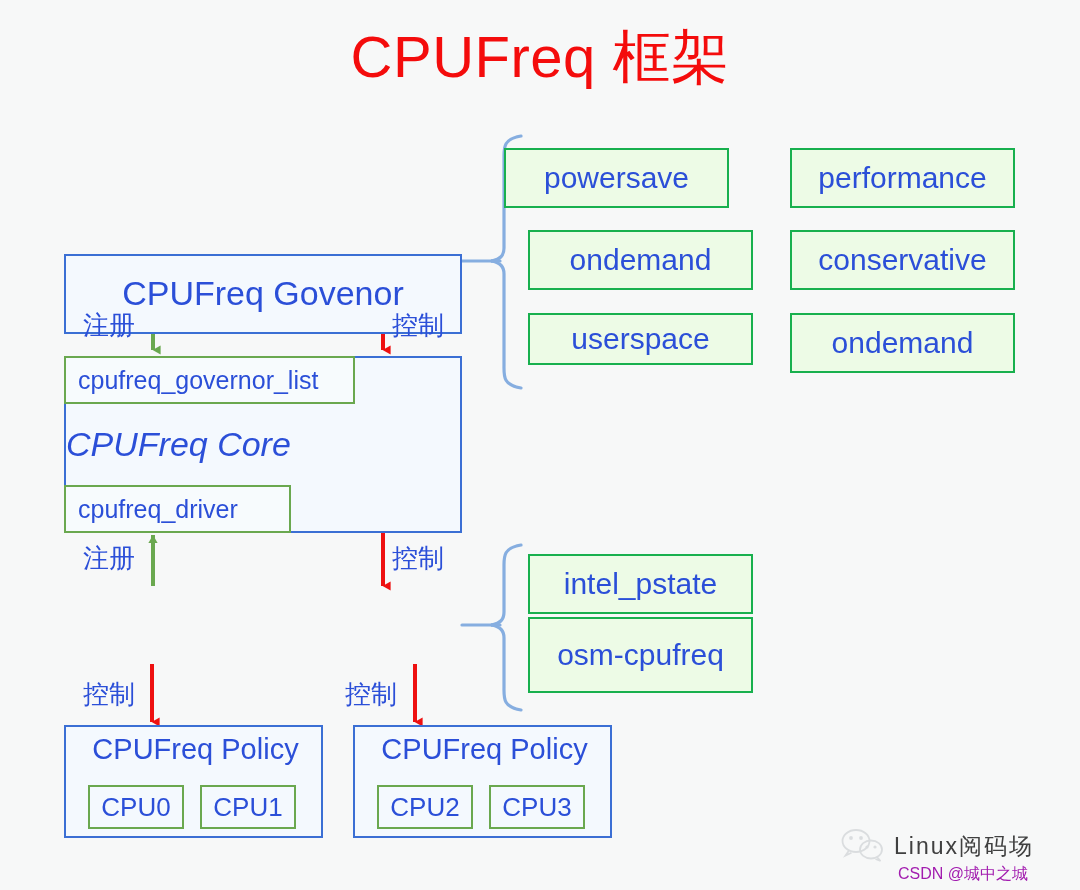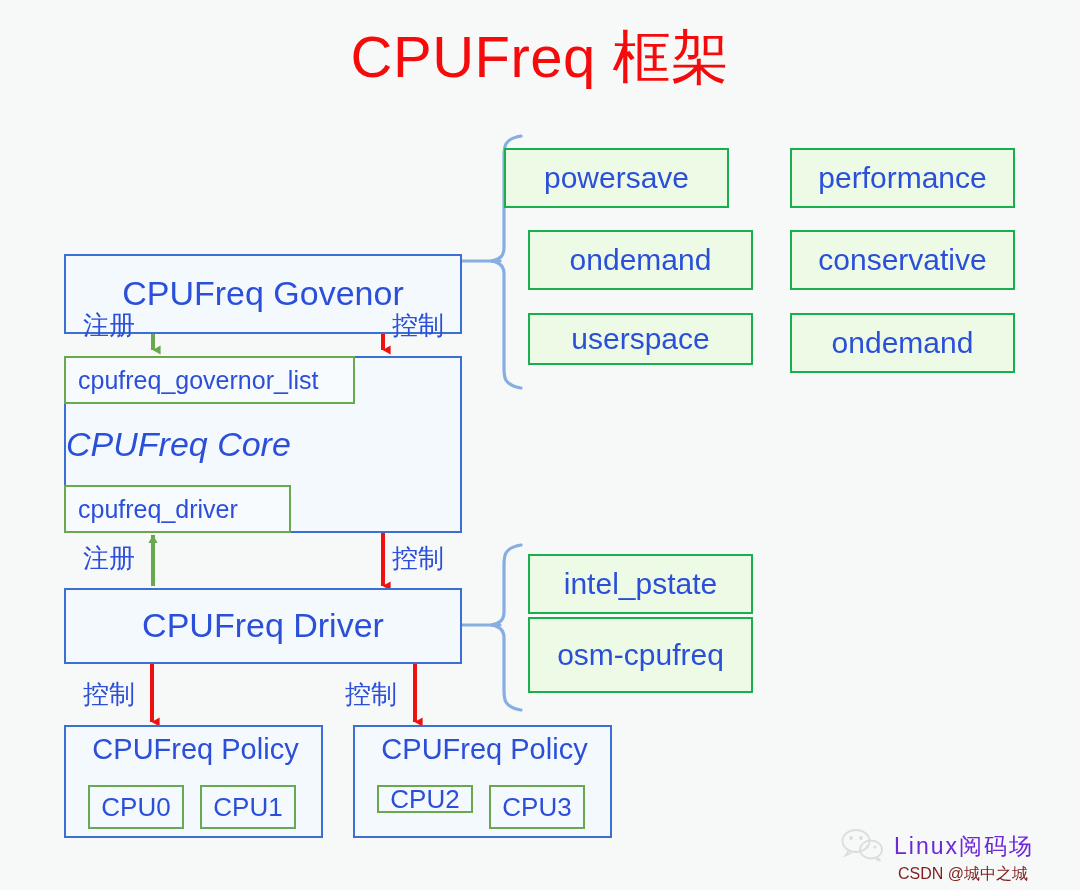--- a/index.html
+++ b/index.html
@@ -91,27 +91,27 @@
   .arrow-label {
     color: #2b4fd8;
     font-size: 26px;
     white-space: nowrap;
     line-height: 1;
   }
 
   
   #wm-logo { opacity: 0.30; }
   #wm-text {
-    color: #6d28d9;
+    color: #404040;
     font-size: 23px;
     letter-spacing: 2px;
     white-space: nowrap;
   }
   #wm-sub {
-    color: #7f1d1d;
+    color: #a21caf;
     font-size: 16px;
     white-space: nowrap;
     text-align: center;
   }
 
   svg.deco { position: absolute; left: 0; top: 0; pointer-events: none; }
 </style>
 </head>
 <body>
 
@@ -182,44 +182,41 @@
       <span class="blue-label">CPUFreq Core</span>
     </div>
     <div class="abs green-box" style="left:-2px; bottom:-2px; width:227px; height:48px;">
       <span class="green-box-label">cpufreq_driver</span>
     </div>
   </div>
 
   <div class="abs arrow-label" style="left:83px; top:545px;">注册</div>
   <div class="abs arrow-label" style="left:392px; top:545px;">控制</div>
 
-  <div class="abs blue-box" style="left:64px; top:588px; width:398px; height:76px; display:flex; align-items:center; justify-content:center;">
-    <span class="blue-label">CPUFreq Driver</span>
-  </div>
 
   <div class="abs arrow-label" style="left:83px; top:681px;">控制</div>
   <div class="abs arrow-label" style="left:345px; top:681px;">控制</div>
 
   <div class="abs blue-box" style="left:64px; top:725px; width:259px; height:113px;">
     <div class="abs" style="left:0; top:6px; width:259px; text-align:center;">
       <span style="color:#2b4fd8; font-size:29px; white-space:nowrap;">CPUFreq Policy</span>
     </div>
     <div class="abs cpu-box" style="left:22px; top:58px; width:96px; height:44px;">
       <span class="cpu-label">CPU0</span>
     </div>
     <div class="abs cpu-box" style="left:134px; top:58px; width:96px; height:44px;">
       <span class="cpu-label">CPU1</span>
     </div>
   </div>
 
   <div class="abs blue-box" style="left:353px; top:725px; width:259px; height:113px;">
     <div class="abs" style="left:0; top:6px; width:259px; text-align:center;">
       <span style="color:#2b4fd8; font-size:29px; white-space:nowrap;">CPUFreq Policy</span>
     </div>
-    <div class="abs cpu-box" style="left:22px; top:58px; width:96px; height:28px;">
+    <div class="abs cpu-box" style="left:22px; top:58px; width:96px; height:44px;">
       <span class="cpu-label">CPU2</span>
     </div>
     <div class="abs cpu-box" style="left:134px; top:58px; width:96px; height:44px;">
       <span class="cpu-label">CPU3</span>
     </div>
   </div>
 
   <div class="abs chip" style="left:504px; top:148px; width:225px; height:60px;">
     <span class="chip-label">powersave</span>
   </div>

